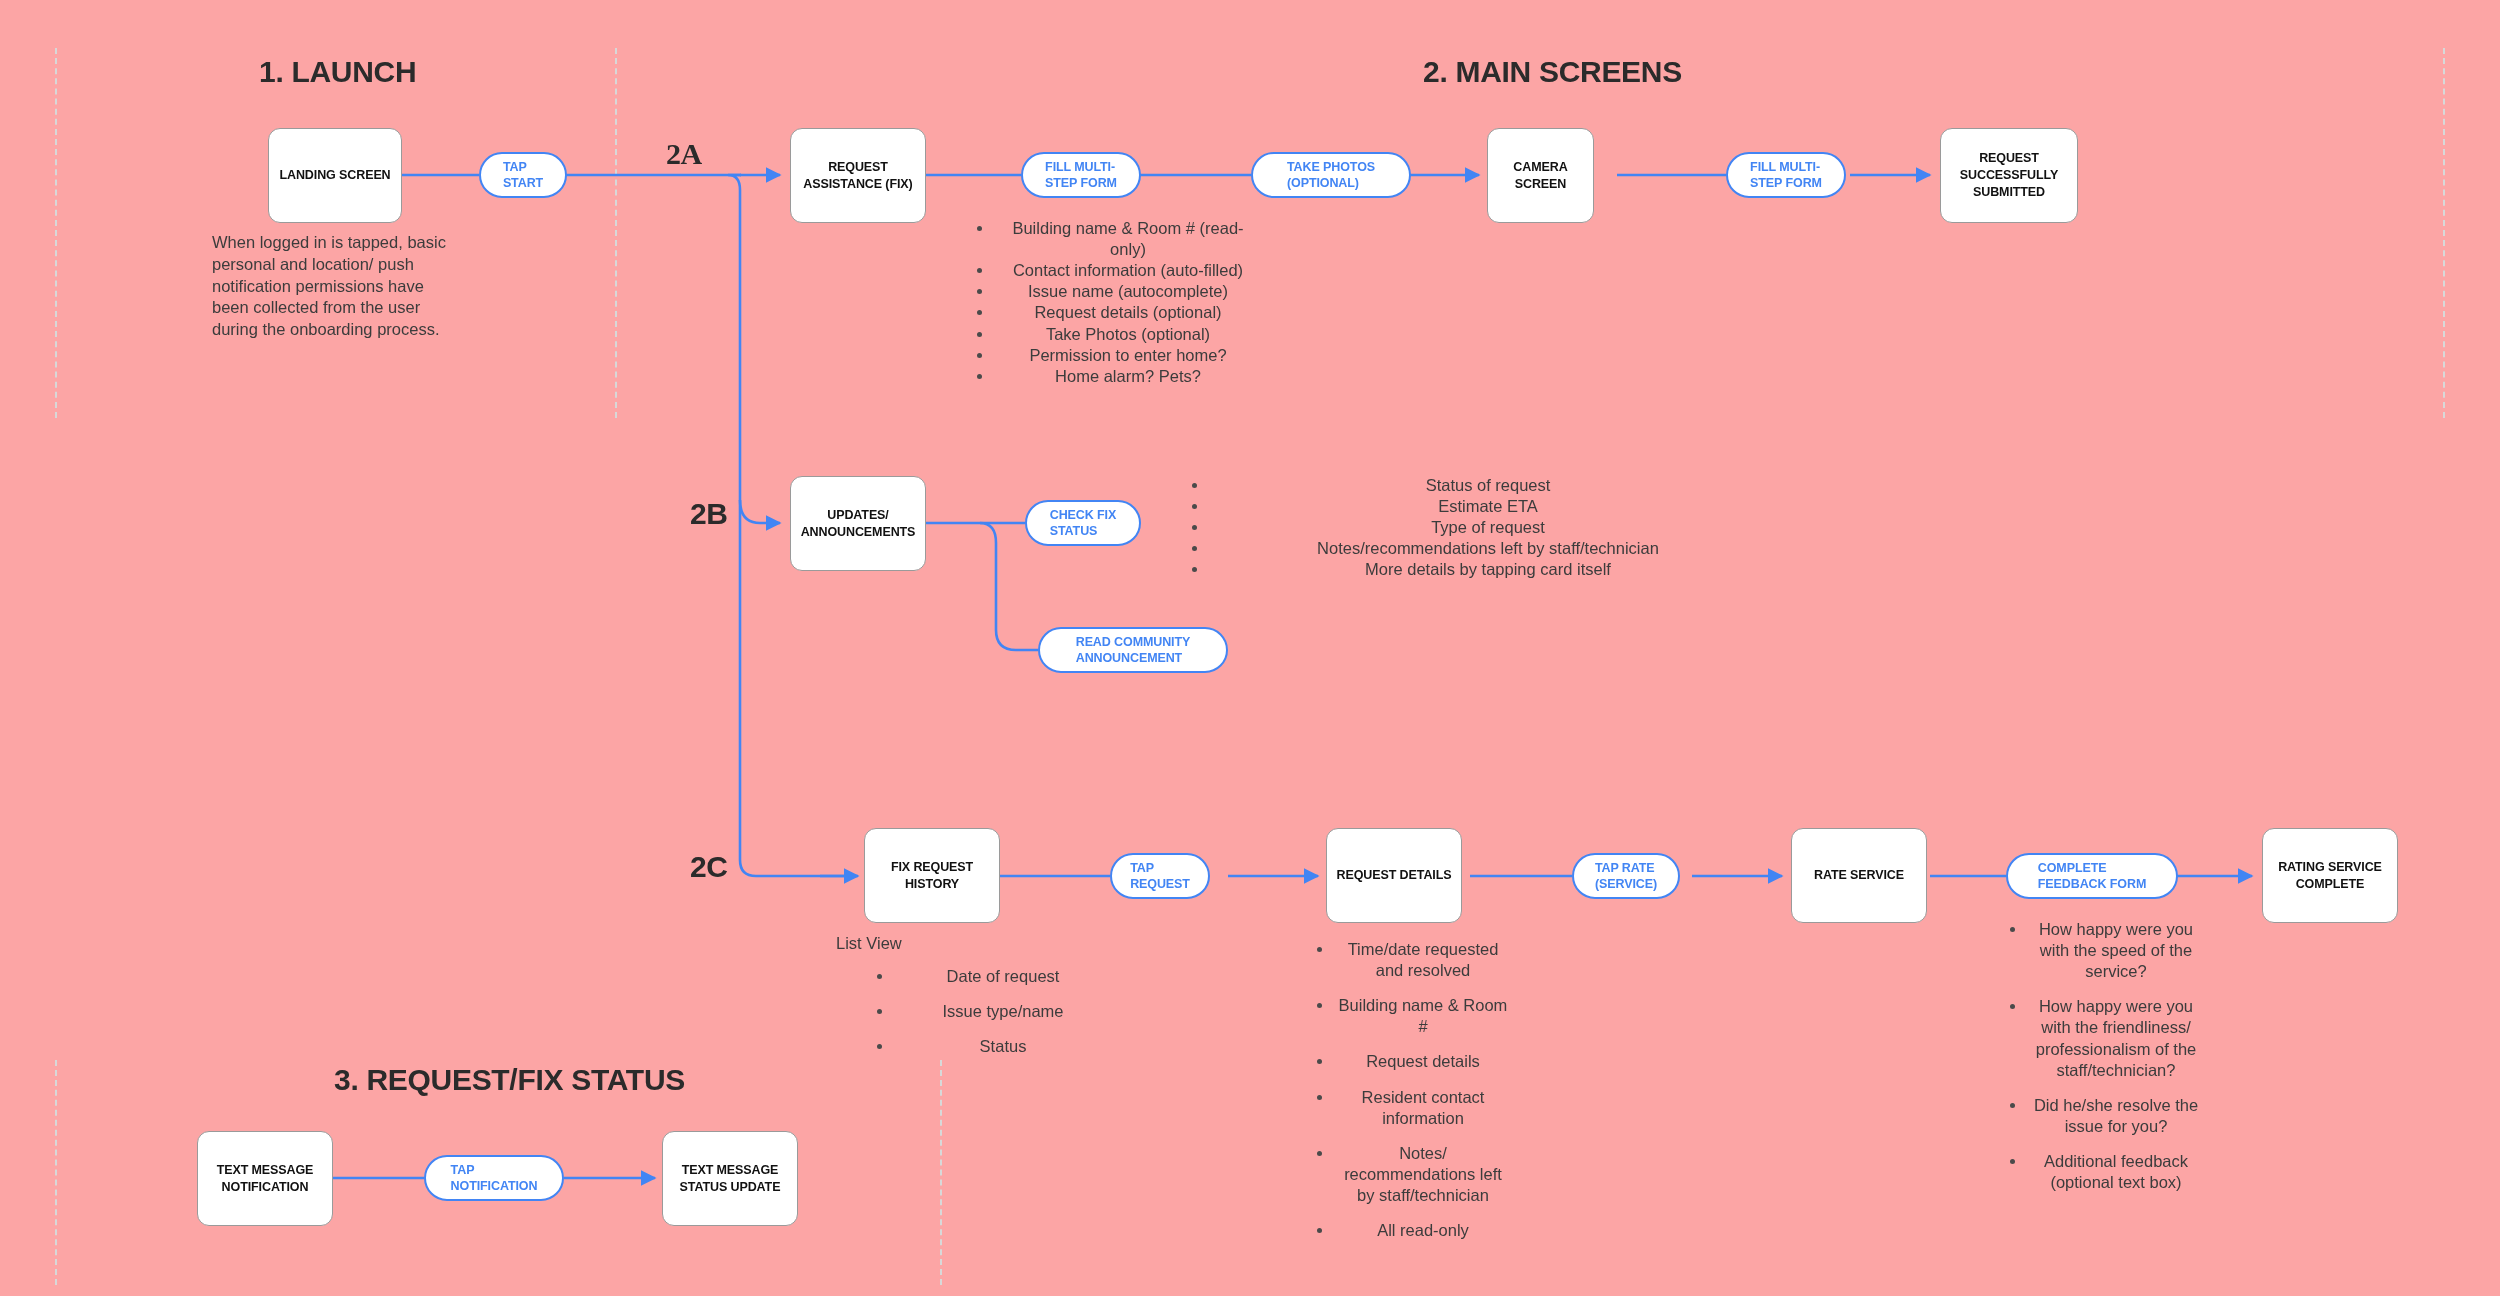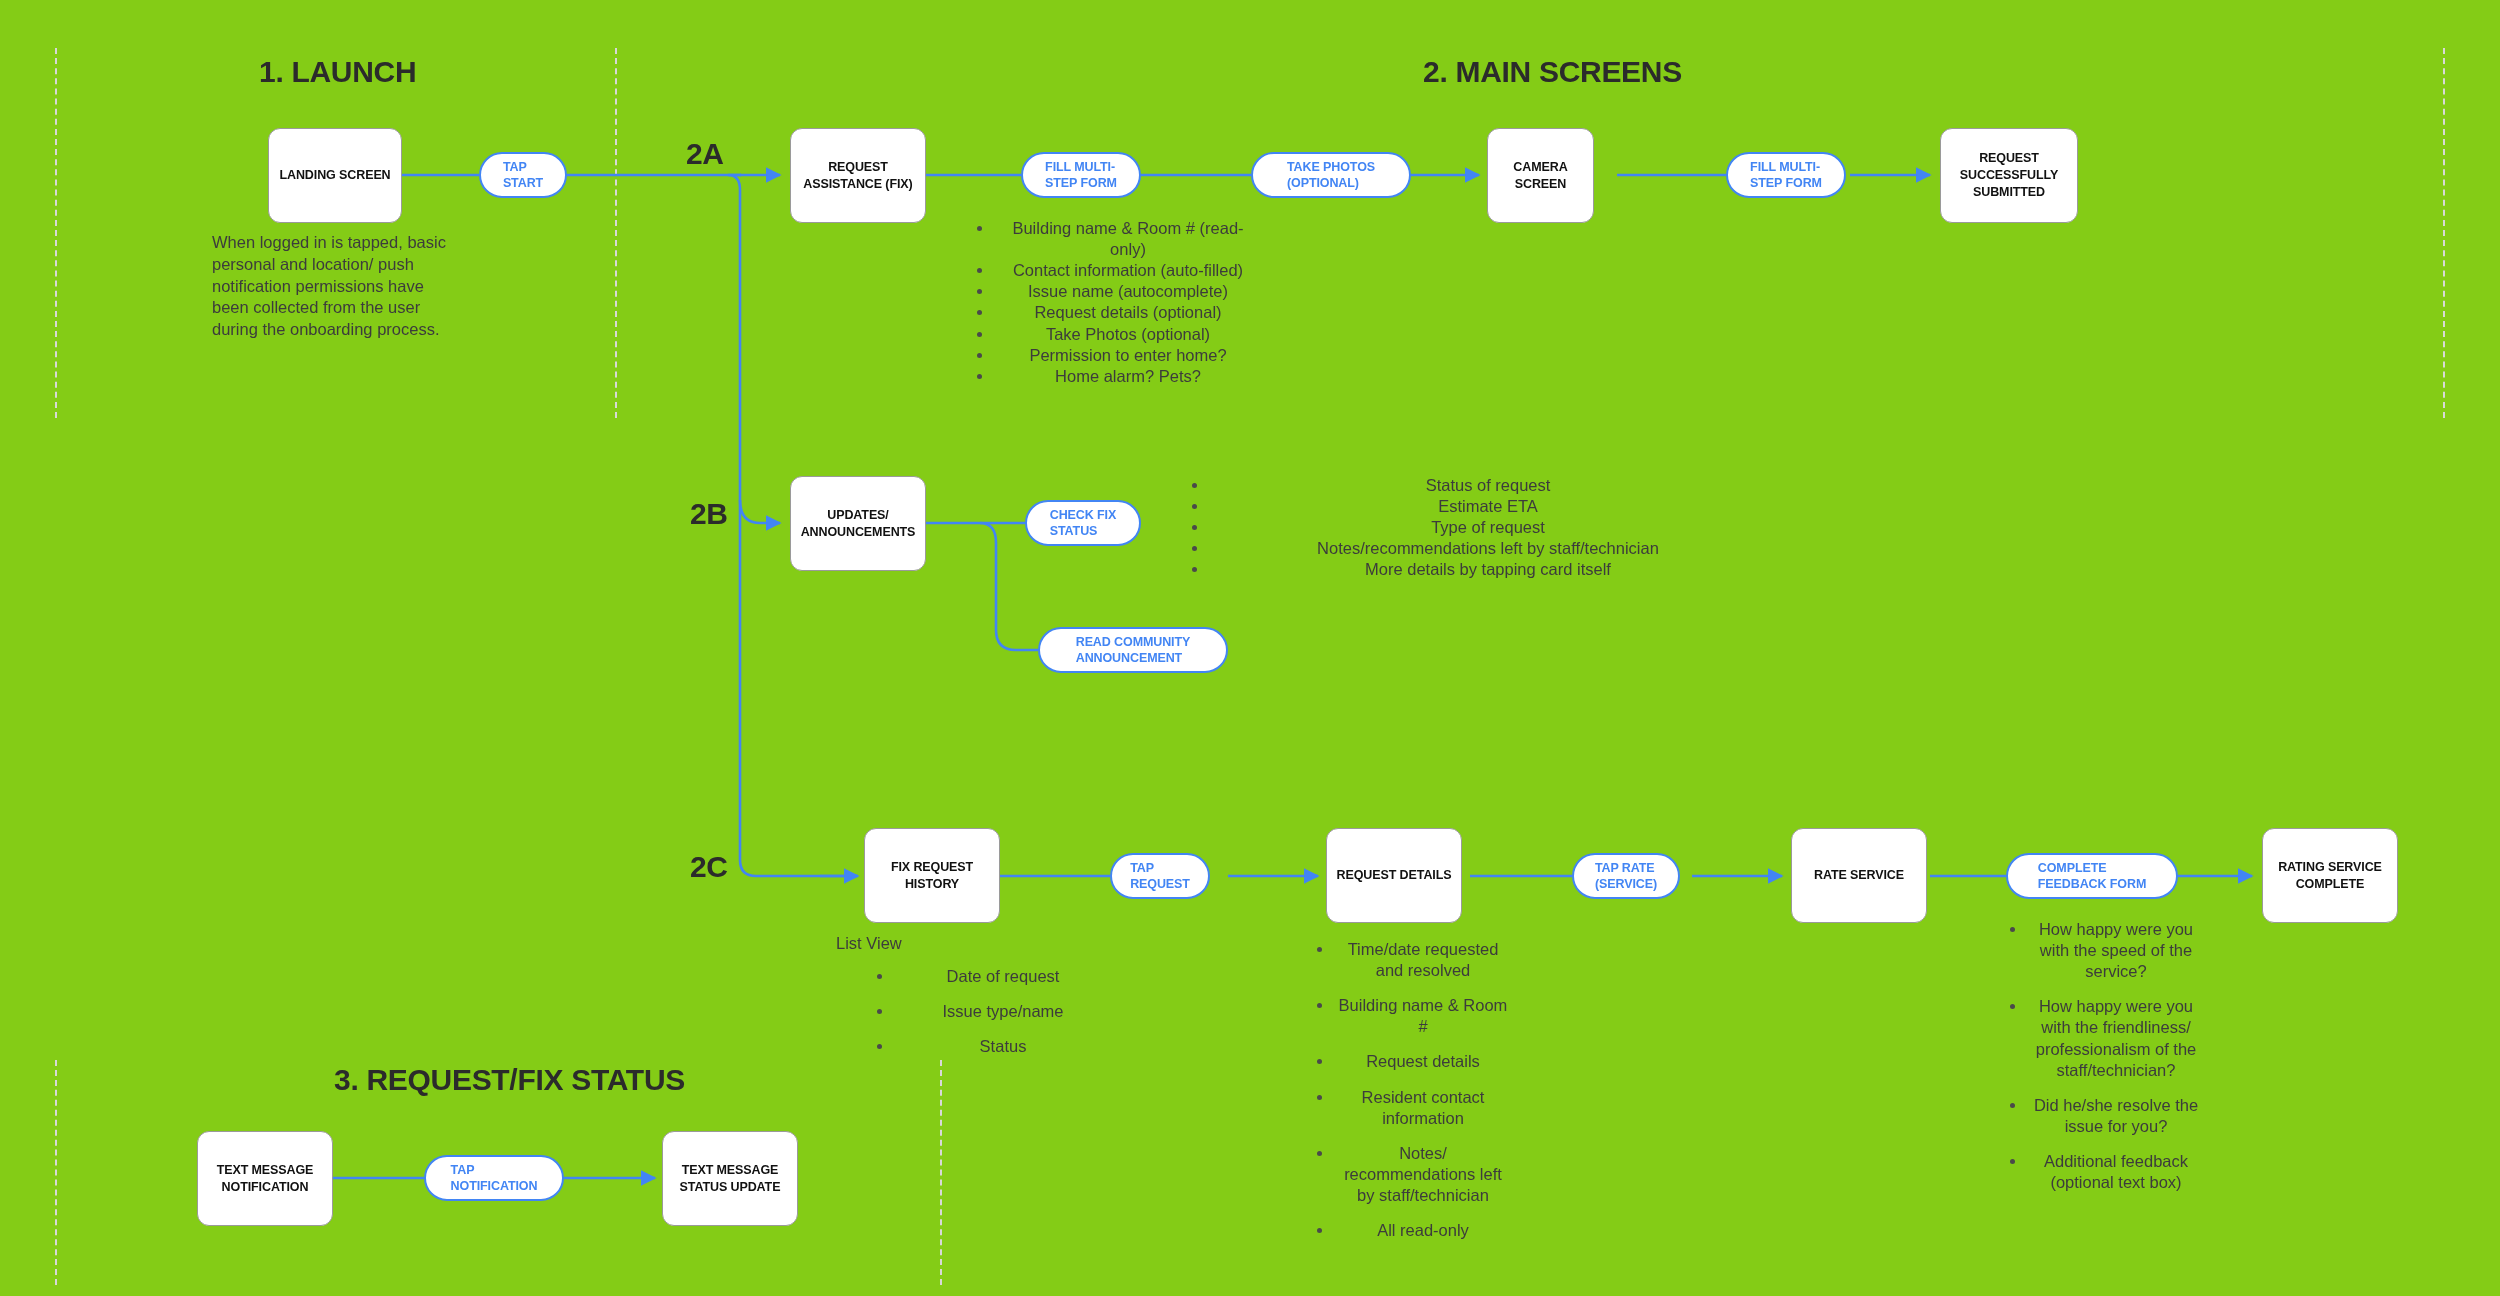--- a/index.html
+++ b/index.html
@@ -5,21 +5,21 @@
   * { box-sizing: border-box; }
   html, body {
     margin: 0; padding: 0;
     background: #ffffff;
     font-family: "Liberation Sans", sans-serif;
   }
   #canvas {
     position: relative;
     width: 2500px;
     height: 1296px;
-    background: #84cc16;
+    background: #fca5a5;
     overflow: hidden;
   }
   svg.wires {
     position: absolute;
     left: 0; top: 0;
     width: 2500px; height: 1296px;
     pointer-events: none;
   }
   
   .divider {
@@ -125,21 +125,21 @@
   <div class="divider" style="left:55px; top:48px; height:370px;"></div>
   <div class="divider" style="left:615px; top:48px; height:370px;"></div>
   <div class="divider" style="left:2443px; top:48px; height:370px;"></div>
   <div class="divider" style="left:55px; top:1060px; height:225px;"></div>
   <div class="divider" style="left:940px; top:1060px; height:225px;"></div>
 
   <div class="section-title" style="left:259px; top:55px;">1. LAUNCH</div>
   <div class="section-title" style="left:1423px; top:55px;">2. MAIN SCREENS</div>
   <div class="section-title" style="left:334px; top:1063px;">3. REQUEST/FIX STATUS</div>
 
-  <div class="branch-label" style="left:686px; top:137px;">2A</div>
+  <div class="branch-label" style="left:666px; top:137px;font-family:Liberation Serif, serif;">2A</div>
   <div class="branch-label" style="left:690px; top:497px;">2B</div>
   <div class="branch-label" style="left:690px; top:850px;">2C</div>
 
   <svg class="wires" viewBox="0 0 2500 1296">
     <defs>
       <marker id="arrow" viewBox="0 0 10 10" refX="9" refY="5" markerWidth="6" markerHeight="6" orient="auto-start-reverse">
         <path d="M 0 0 L 10 5 L 0 10 z" fill="#4285F4"></path>
       </marker>
     </defs>
     <g fill="none" stroke="#4285F4" stroke-width="2.6">

